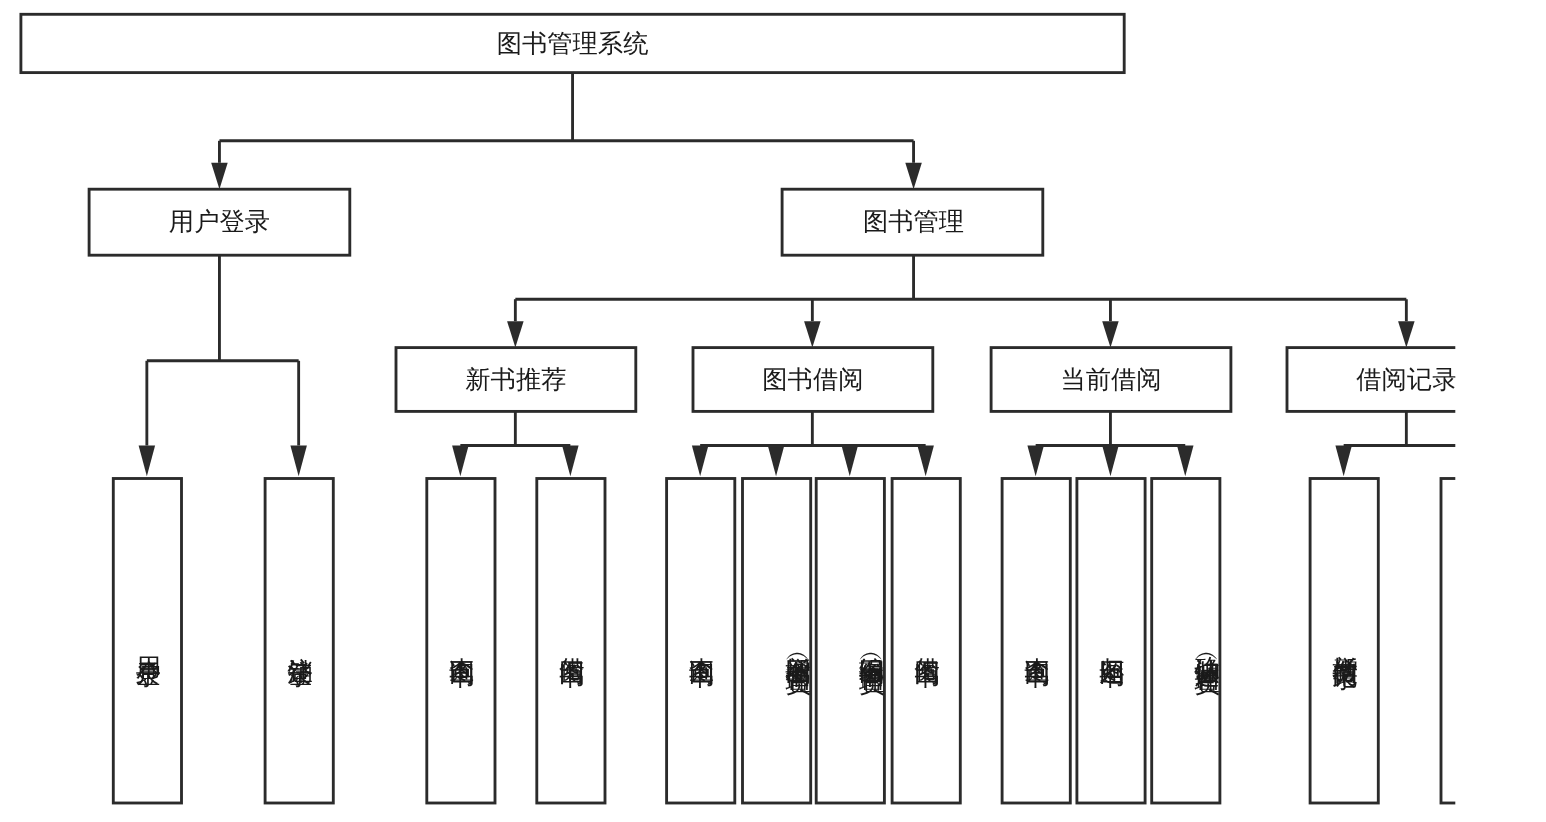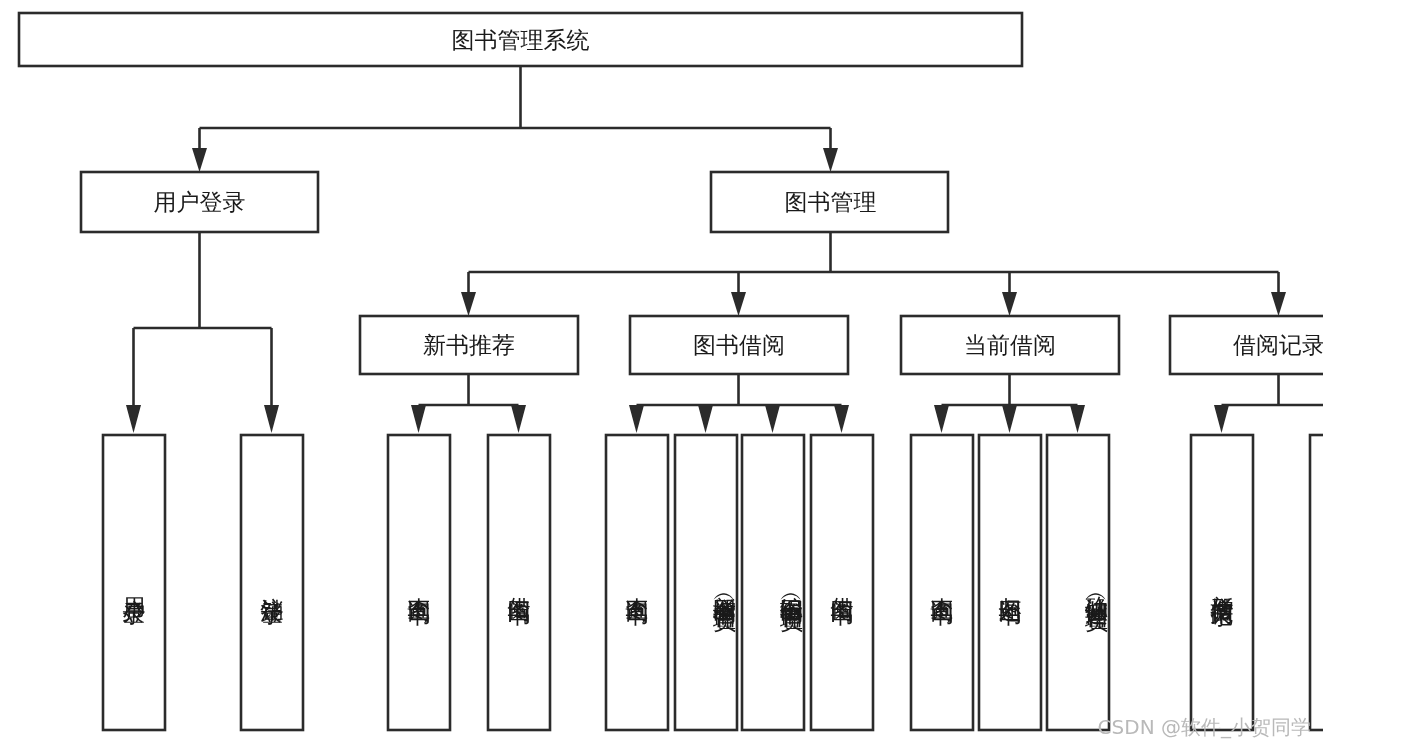--- a/index.html
+++ b/index.html
@@ -192,15 +192,14 @@
   <div class="vlabel" style="left:742px; top:443px; width:62px; height:287px; display:flex; align-items:flex-start; justify-content:center;">编辑图书（管理员）</div>
   <div class="vlabel" style="left:811px; top:435px; width:62px; height:295px; display:flex; align-items:center; justify-content:center;">借阅图书</div>
 
   <div class="vlabel" style="left:911px; top:435px; width:62px; height:295px; display:flex; align-items:center; justify-content:center;">查询图书</div>
   <div class="vlabel" style="left:979px; top:435px; width:62px; height:295px; display:flex; align-items:center; justify-content:center;">归还图书</div>
   <div class="vlabel" style="left:1047px; top:443px; width:62px; height:287px; display:flex; align-items:flex-start; justify-content:center;">确认归还（管理员）</div>
 
   <div class="vlabel" style="left:1191px; top:435px; width:62px; height:295px; display:flex; align-items:center; justify-content:center;">新增借阅记录</div>
   <div class="vlabel" style="left:1310px; top:435px; width:62px; height:295px; display:flex; align-items:center; justify-content:center;">查询借阅记录</div>
 
-  <div class="watermark">CSDN @软件_小贺同学</div>
 
 </div>
 
 </body></html>

